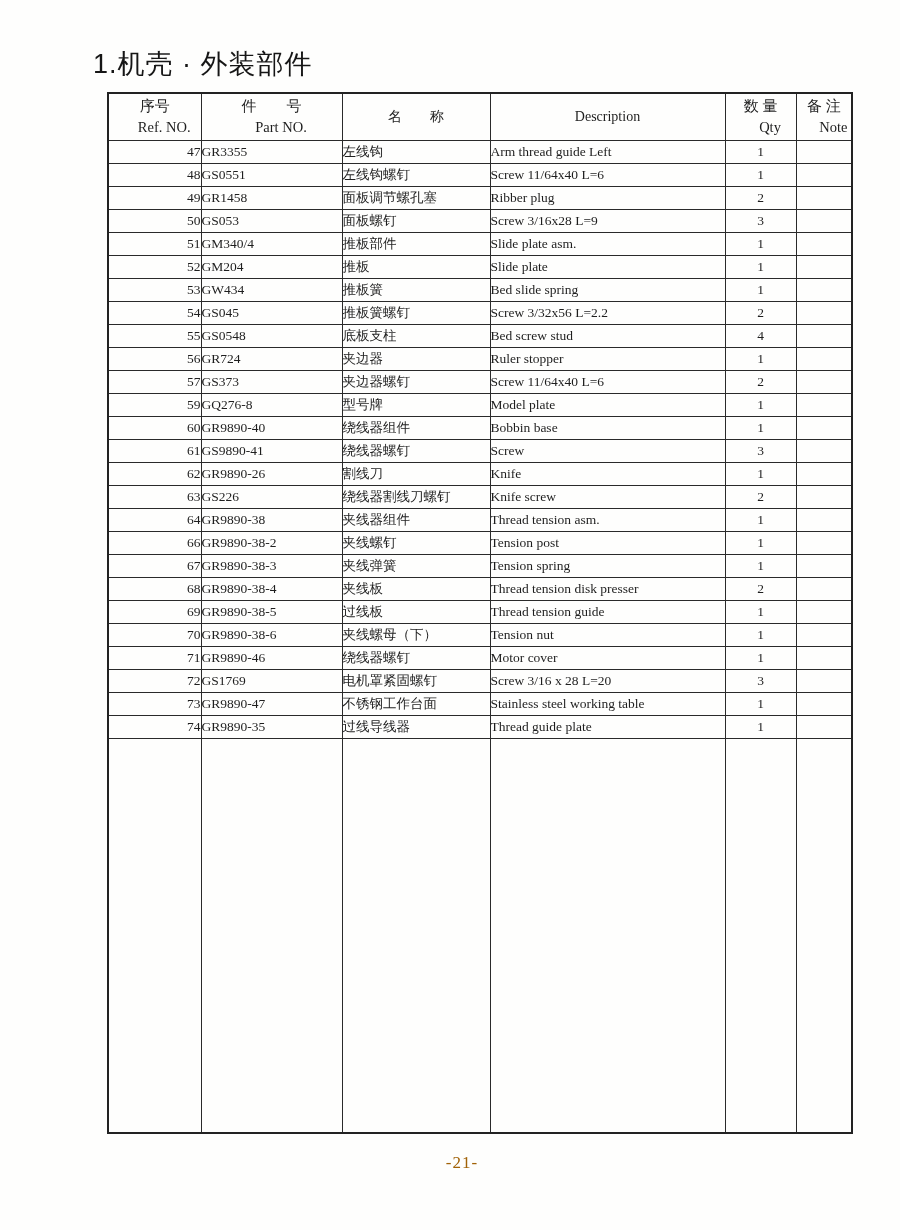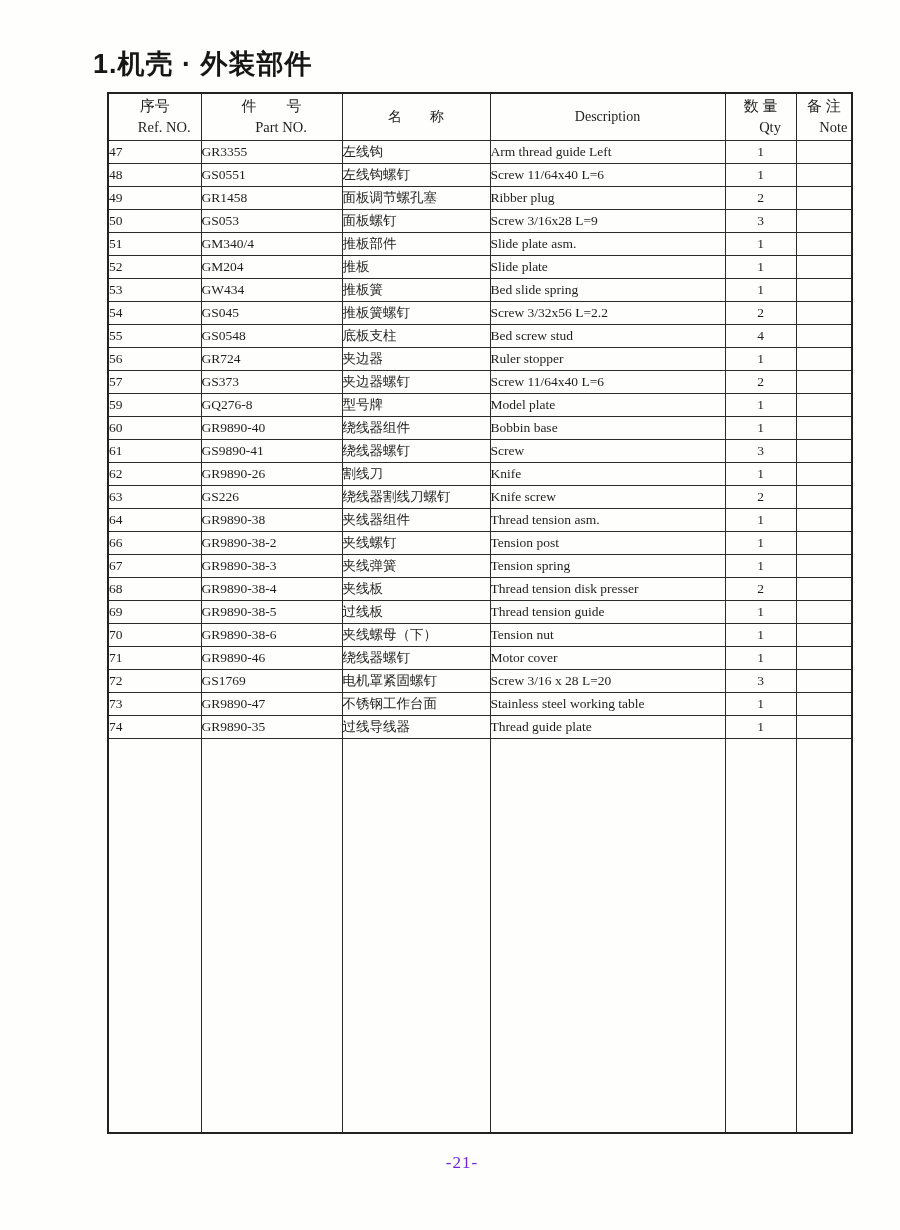--- a/index.html
+++ b/index.html
@@ -13,21 +13,21 @@
   }
   .page {
     position: absolute; inset: 0;
     background: #fefefd;
   }
   .title {
     position: absolute;
     left: 93px; top: 46px;
     margin: 0;
     font-family: "Liberation Sans", "DejaVu Sans", sans-serif;
-    font-weight: bold;
+    font-weight: normal;
     font-size: 27px;
     letter-spacing: 1px;
     color: #161616;
   }
   table.parts {
     position: absolute;
     left: 107px; top: 92px;
     width: 744px;
     border-collapse: collapse;
     table-layout: fixed;
@@ -44,35 +44,35 @@
     font-weight: normal;
     font-size: 15px;
     vertical-align: middle;
     text-align: center;
     white-space: pre;
   }
   thead th .cn { font-size: 15px; line-height: 21px; }
   thead th .en { font-size: 14.5px; line-height: 21px; padding-left: 19px; }
   thead th.h-desc, thead th.h-name { font-size: 14px; }
   tbody.rows td { height: 22px; font-size: 13.5px; line-height: 22px; vertical-align: middle; }
-  td.c-ref  { text-align: left; }
+  td.c-ref  { text-align: right; }
   td.c-part { padding-left: 11px; }
   td.c-name { padding-left: 6px; font-size: 14px; margin-left: 12px; }
   td.c-desc { padding-left: 5px; }
   td.c-qty  { text-align: center; }
   td.c-note { }
   tbody.filler td { height: 393px; }
   .pageno {
     position: absolute;
     left: 90px; top: 1153px;
     width: 744px;
     text-align: center;
     font-size: 17px;
     letter-spacing: 1px;
-    color: #6d28d9;
+    color: #a16207;
   }
 </style>
 </head>
 <body>
 
 <div class="page">
 
   <h1 class="title">1.机壳 · 外装部件</h1>
 
   <table class="parts">

